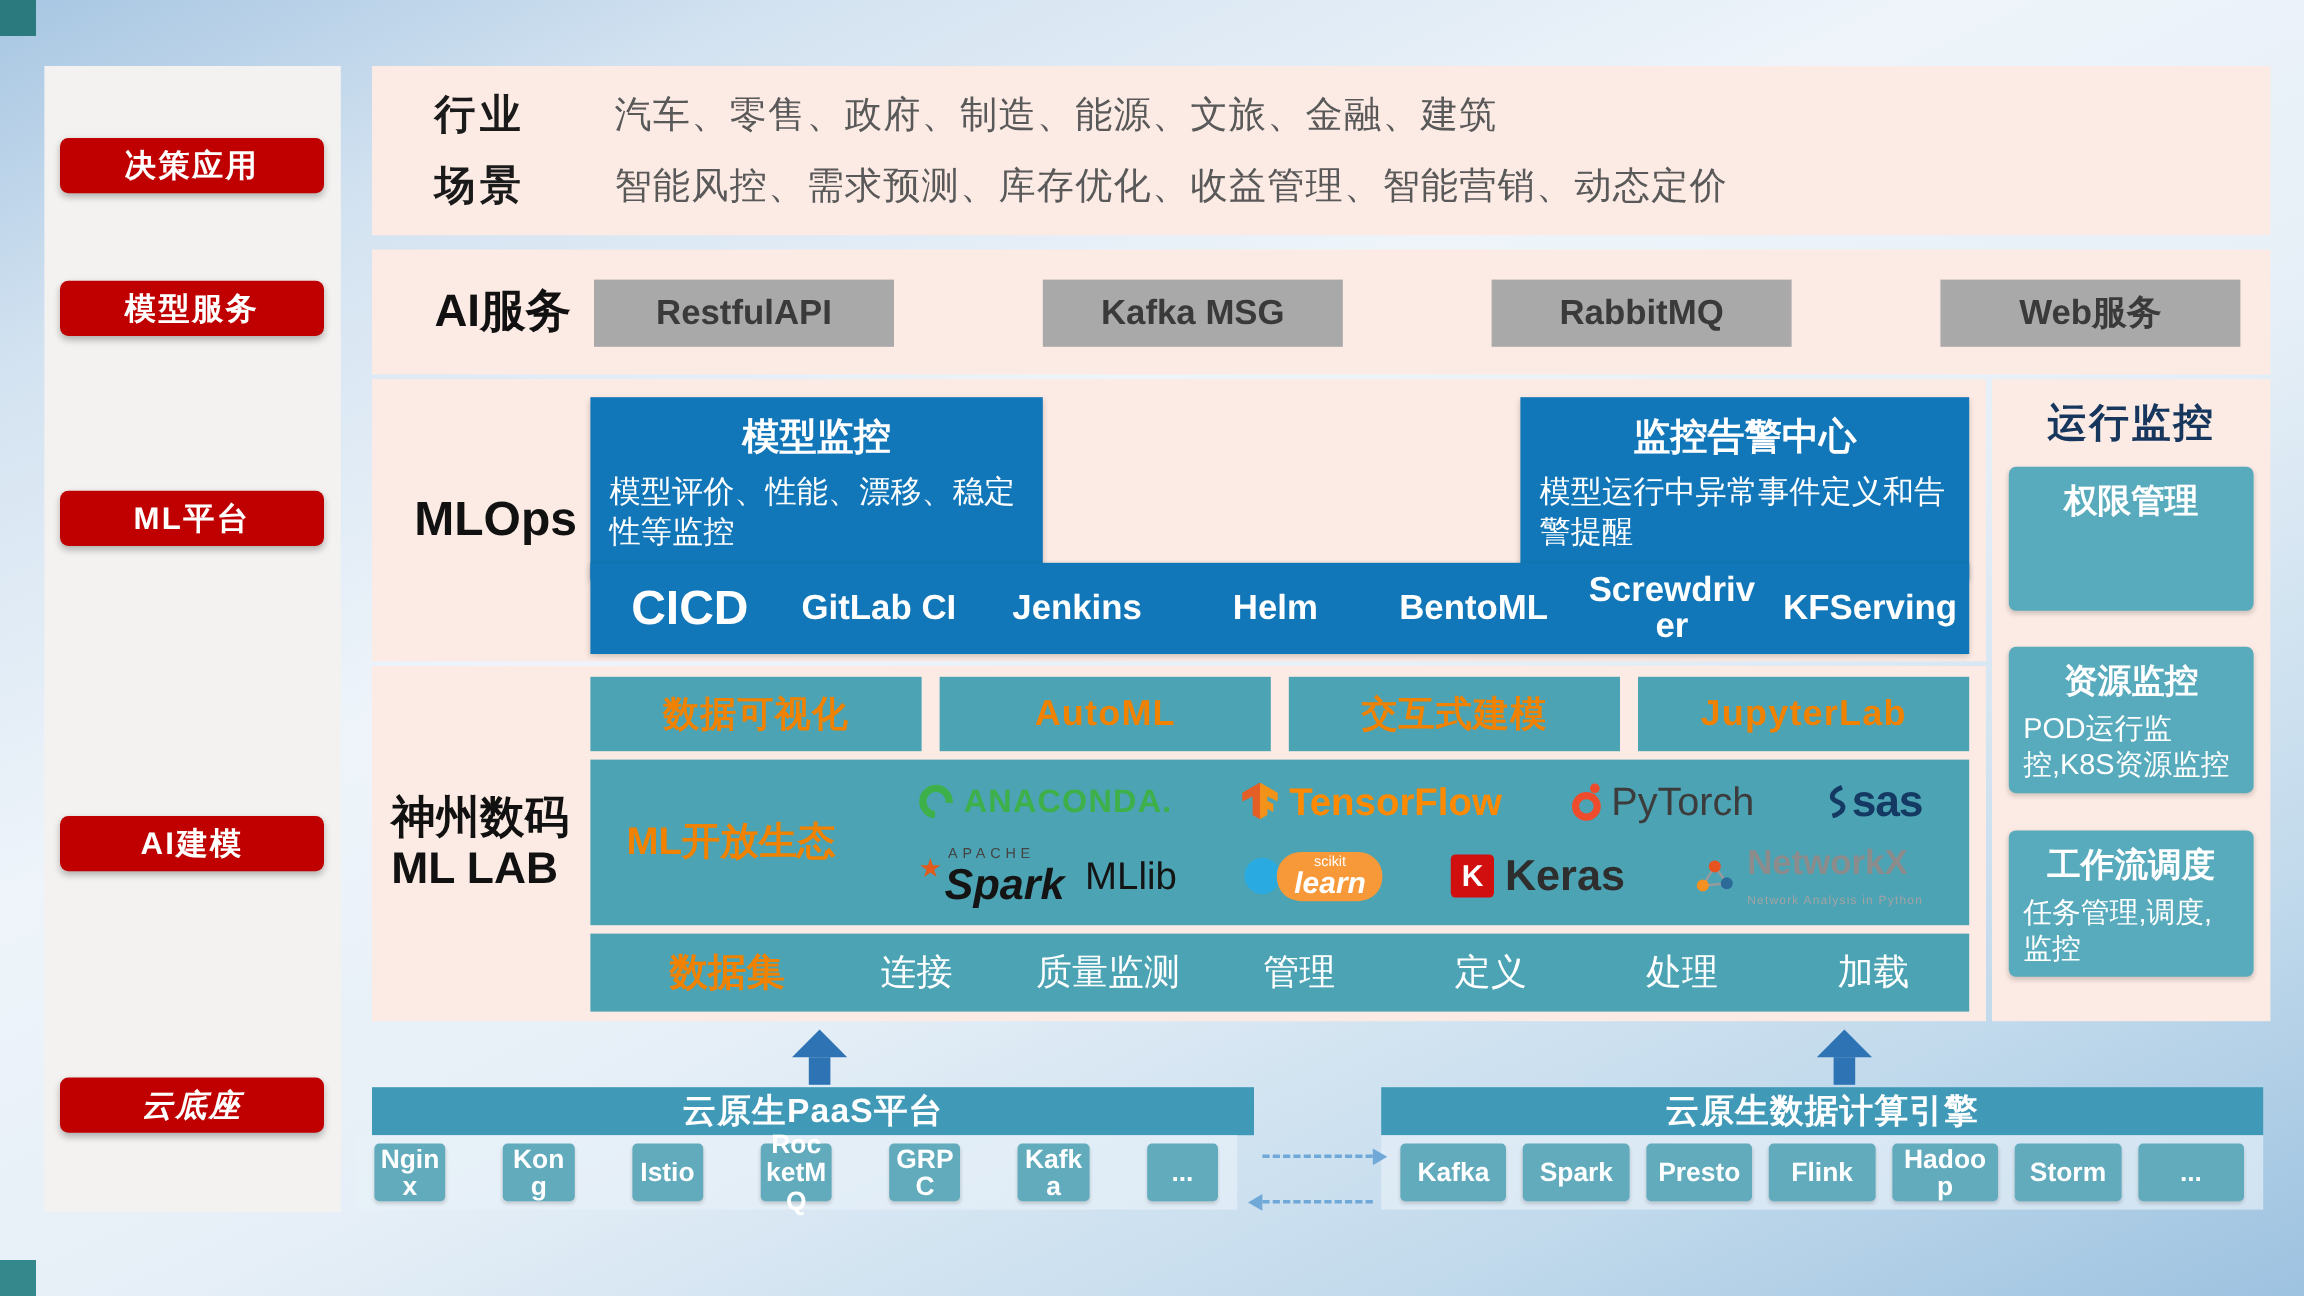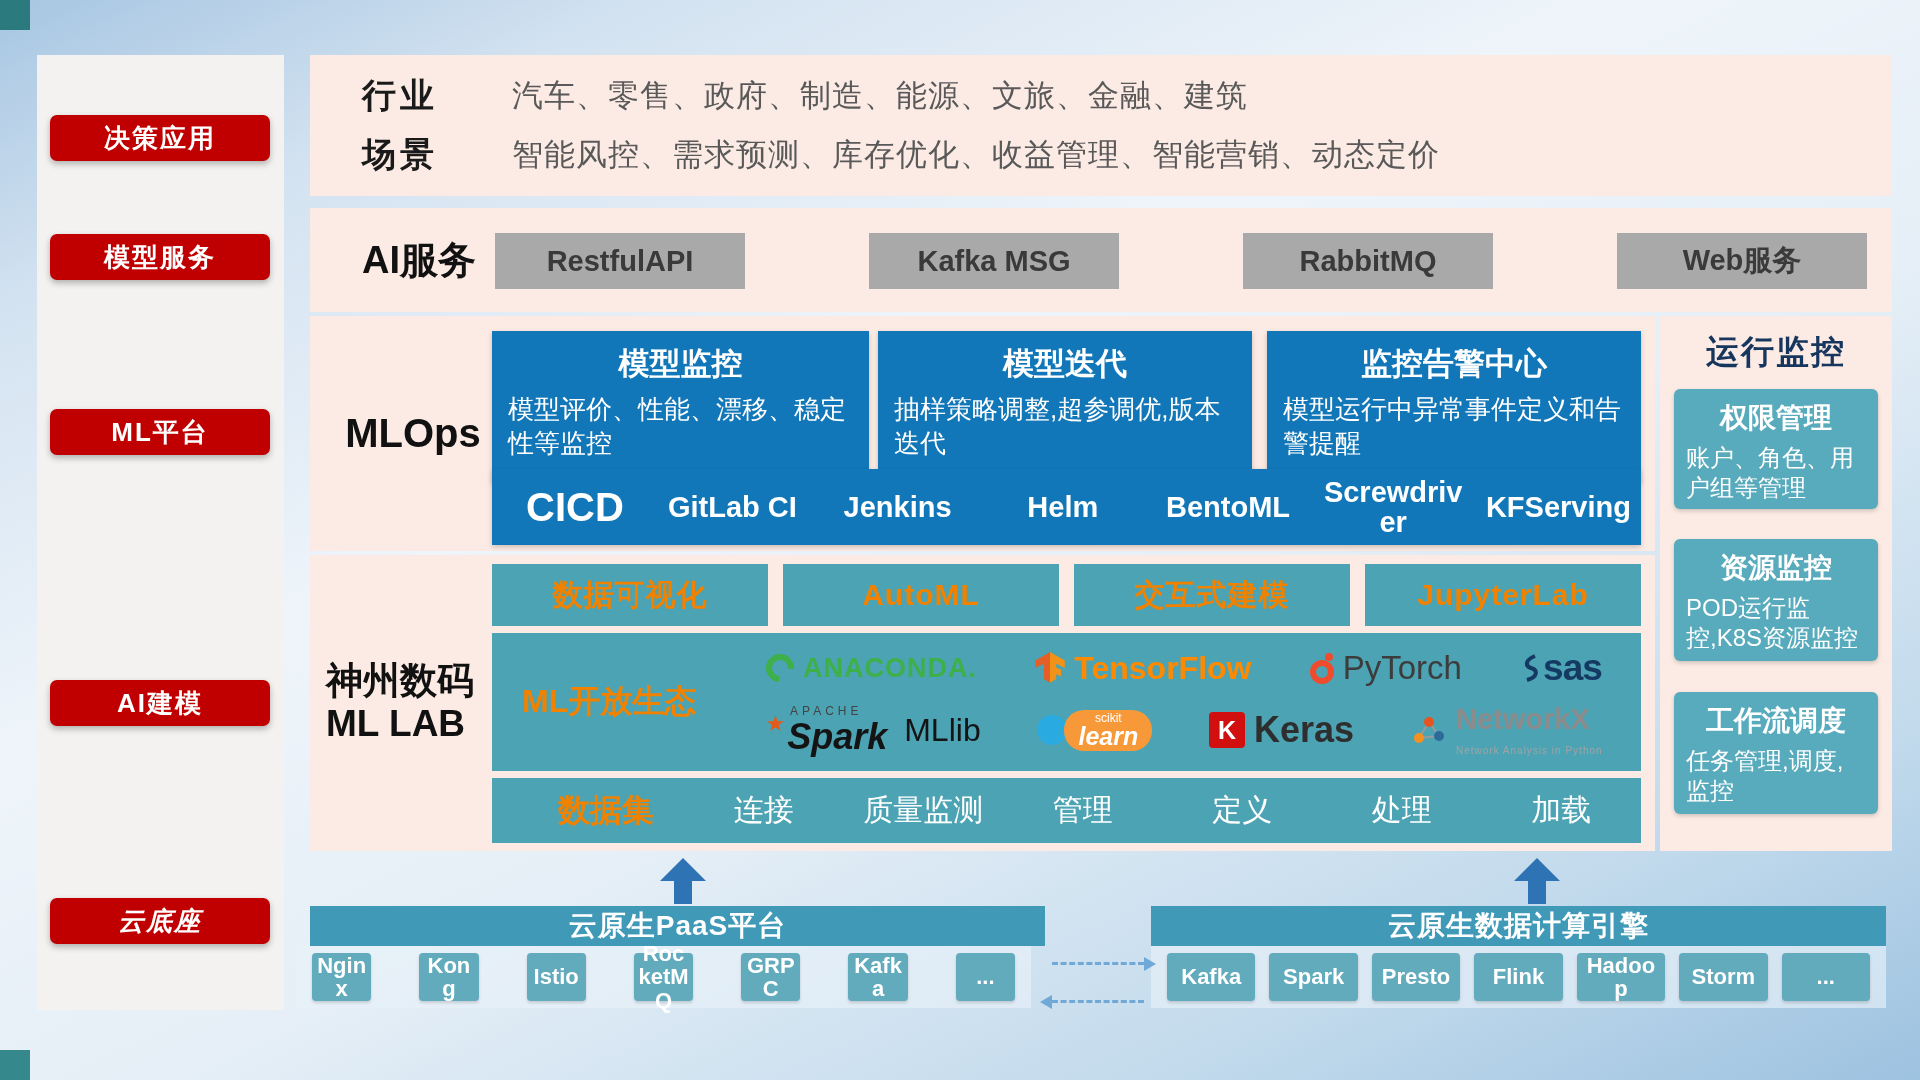--- a/index.html
+++ b/index.html
@@ -163,44 +163,39 @@
       <span class="ind-value">智能风控、需求预测、库存优化、收益管理、智能营销、动态定价</span>
     </div>
   </section>
 
   <section class="panel panel-mlops">
     <span class="mlops-label">MLOps</span>
     <div class="blue-card bc1">
       <div class="bc-title">模型监控</div>
       <div class="bc-desc">模型评价、性能、漂移、稳定性等监控</div>
     </div>
-    <div class="blue-card bc2">
-      <div class="bc-title">模型迭代</div>
-      <div class="bc-desc">抽样策略调整,超参调优,版本迭代</div>
-    </div>
     <div class="blue-card bc3">
       <div class="bc-title">监控告警中心</div>
       <div class="bc-desc">模型运行中异常事件定义和告警提醒</div>
     </div>
     <div class="cicd-bar">
       <span class="cicd-label">CICD</span>
       <span class="cicd-item">GitLab CI</span>
       <span class="cicd-item">Jenkins</span>
       <span class="cicd-item">Helm</span>
       <span class="cicd-item">BentoML</span>
       <span class="cicd-item">Screwdriver</span>
       <span class="cicd-item">KFServing</span>
     </div>
   </section>
 
   <section class="panel panel-monitor">
     <div class="mon-title">运行监控</div>
     <div class="mon-card mc1">
       <div class="mon-card-title">权限管理</div>
-      <div class="mon-card-desc">账户、角色、用户组等管理</div>
     </div>
     <div class="mon-card mc2">
       <div class="mon-card-title">资源监控</div>
       <div class="mon-card-desc">POD运行监控,K8S资源监控</div>
     </div>
     <div class="mon-card mc3">
       <div class="mon-card-title">工作流调度</div>
       <div class="mon-card-desc">任务管理,调度,监控</div>
     </div>
   </section>

